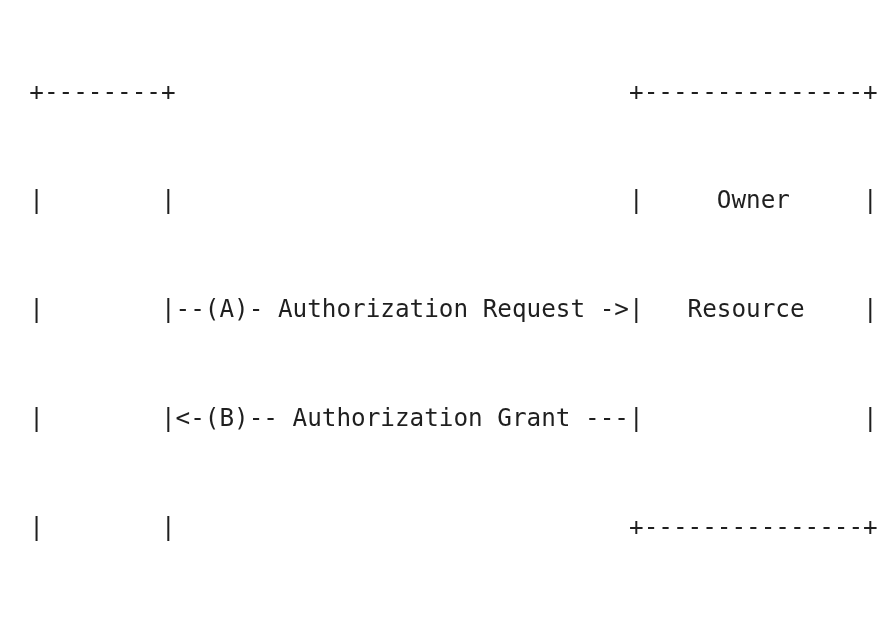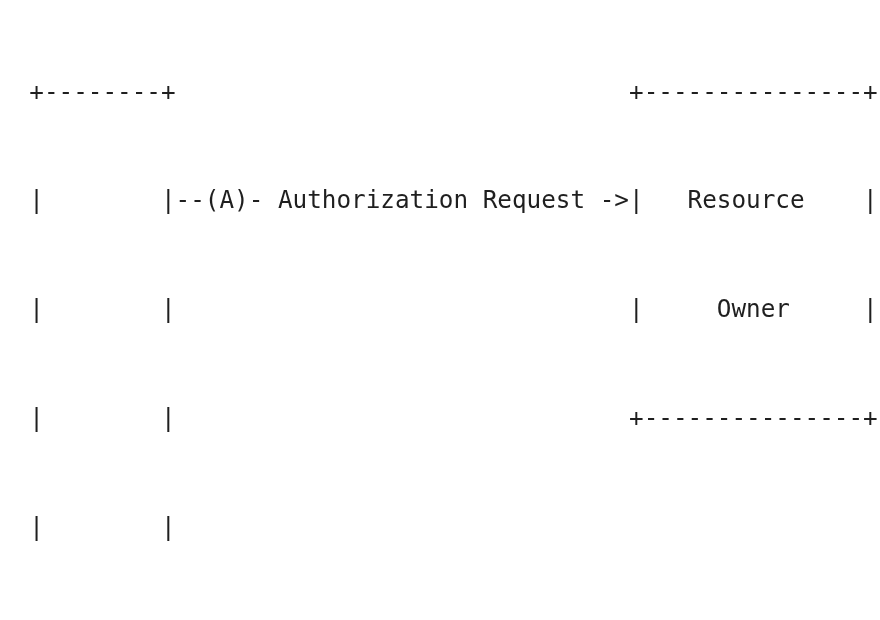--- a/index.html
+++ b/index.html
@@ -22,22 +22,23 @@
   }
   .ascii-line {
     height: 36.3px;
   }
 </style>
 </head>
 <body>
 
 <div class="diagram">
   <div class="ascii-line">  +--------+                               +---------------+</div>
+  <div class="ascii-line">  |        |                               |     Owner     |</div>
   <div class="ascii-line">  |        |--(A)- Authorization Request -&gt;|   Resource    |</div>
-  <div class="ascii-line">  |        |                               |     Owner     |</div>
+  <div class="ascii-line">  |        |&lt;-(B)-- Authorization Grant ---|               |</div>
   <div class="ascii-line">  |        |                               +---------------+</div>
   <div class="ascii-line">  |        |</div>
   
   
   
   
   
   
   
   

